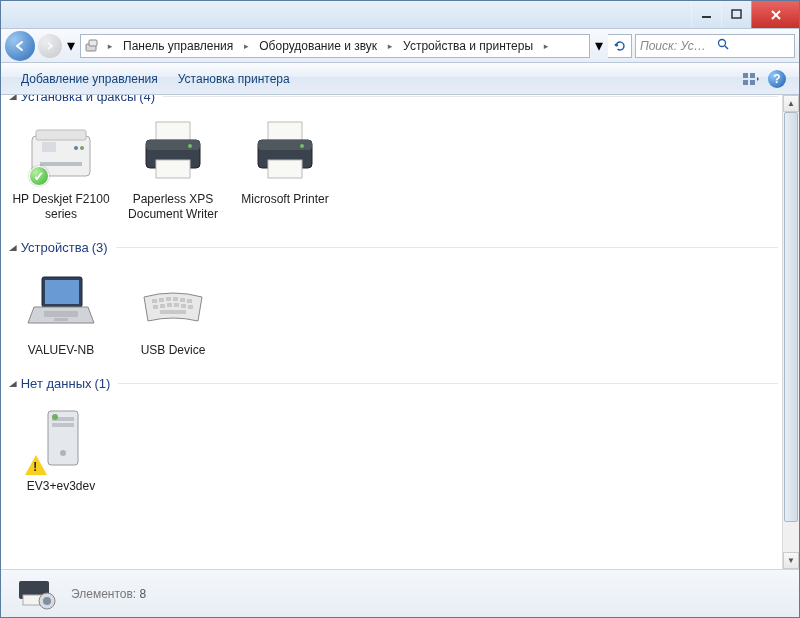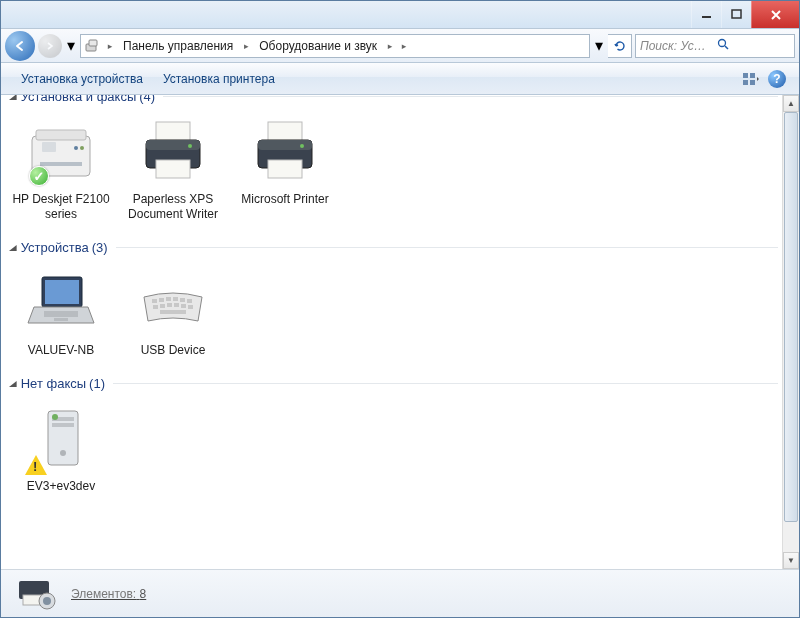--- a/index.html
+++ b/index.html
@@ -49,21 +49,21 @@
   
   .items { display: flex; flex-wrap: wrap; gap: 4px 8px; margin-bottom: 6px; }
   .item { width: 104px; display: flex; flex-direction: column; align-items: center; text-align: center; font-size: 12px; color: #222; padding: 6px 2px; }
   .item .icon { width: 80px; height: 74px; display: flex; align-items: center; justify-content: center; margin-bottom: 4px; position: relative; }
   .item .label { line-height: 1.25; max-width: 100px; word-wrap: break-word; }
   .badge-check { position: absolute; bottom: 2px; left: 8px; width: 20px; height: 20px; border-radius: 50%; background: radial-gradient(circle at 30% 30%, #b4f0a0, #3cb034); border: 1px solid #fff; box-shadow: 0 0 2px rgba(0,0,0,0.4); display: flex; align-items: center; justify-content: center; color: #fff; font-size: 13px; font-weight: bold; }
   .badge-warn { position: absolute; bottom: 0px; left: 4px; width: 0; height: 0; border-left: 11px solid transparent; border-right: 11px solid transparent; border-bottom: 20px solid #f8d020; }
   .badge-warn::after { content: "!"; position: absolute; left: -3px; top: 4px; font-size: 13px; font-weight: bold; color: #333; }
   
   
-  .statusbar { height: 48px; border-top: 1px solid #d0d8e0; background: linear-gradient(to bottom, #f4f7fb, #e8eef5); display: flex; align-items: center; padding: 4px 8px; font-size: 12px; color: #444; text-decoration: underline; }
+  .statusbar { height: 48px; border-top: 1px solid #d0d8e0; background: linear-gradient(to bottom, #f4f7fb, #e8eef5); display: flex; align-items: center; padding: 4px 8px; font-size: 12px; color: #444; }
   .status-icon { width: 56px; height: 40px; display: flex; align-items: center; justify-content: center; margin-right: 6px; }
   .status-text { color: #555; }
   .status-text .lbl { color: #777; }
 </style>
 </head>
 <body>
 
 <div class="window">
 
   <div class="titlebar">
@@ -102,41 +102,42 @@
         <svg width="16" height="16">
             <rect x="2" y="6" width="10" height="7" rx="1" fill="#d8d8d8" stroke="#888"></rect>
             <rect x="5" y="2" width="8" height="6" rx="1" fill="#e8e8e8" stroke="#888"></rect>
           </svg>
       </div>
       <div class="bc-arrow">▸</div>
       <div class="bc-seg">Панель управления</div>
       <div class="bc-arrow">▸</div>
       <div class="bc-seg">Оборудование и звук</div>
       <div class="bc-arrow">▸</div>
+      <div class="bc-seg">Устройства и принтеры</div>
       <div class="bc-arrow">▸</div>
     </div>
     <div class="nav-drop">▾</div>
     <div class="refresh-btn">
       <svg width="14" height="14">
           <path d="M3 7a4 4 0 1 1 1.5 3.1 M3 7l-1-2 M3 7l2-1" stroke="#1e5aa8" stroke-width="1.4" fill="none"></path>
         </svg>
     </div>
     <div class="searchbox">
       <span>Поиск: Устройства ...</span>
       <span class="search-icon">
         <svg width="13" height="13">
             <circle cx="5" cy="5" r="3.5" fill="none" stroke="#1e5aa8" stroke-width="1.3"></circle>
             <path d="M8 8 L11 11" stroke="#1e5aa8" stroke-width="1.5"></path>
           </svg>
       </span>
     </div>
   </div>
 
   <div class="toolbar">
-    <div class="tool-link">Установка устройства</div>
+    <div class="tool-link">Добавление управления</div>
     <div class="tool-link">Установка принтера</div>
     <div class="tool-spacer"></div>
     <div class="tool-ico">
       <svg width="18" height="14">
           <rect x="1" y="1" width="5" height="5" fill="#6a8ab0"></rect>
           <rect x="8" y="1" width="5" height="5" fill="#6a8ab0"></rect>
           <rect x="1" y="8" width="5" height="5" fill="#6a8ab0"></rect>
           <rect x="8" y="8" width="5" height="5" fill="#6a8ab0"></rect>
           <path d="M15 5l2 2-2 2" fill="#555"></path>
         </svg>
@@ -235,21 +236,21 @@
                 <rect x="26" y="43" width="26" height="4"></rect>
               </g>
             </svg>
           </div>
           <div class="label">USB Device</div>
         </div>
       </div>
 
       <div class="group-header">
         <span class="gh-caret">◢</span>
-        <span>Нет факсы</span>
+        <span>Нет данных</span>
         <span class="gh-count">(<span>1</span>)</span>
         <div class="gh-line"></div>
       </div>
       <div class="items">
         <div class="item">
           <div class="icon">
             <svg width="78" height="70" viewBox="0 0 78 70">
               <rect x="26" y="8" width="30" height="54" rx="3" fill="#e4e8ec" stroke="#999"></rect>
               <rect x="30" y="14" width="22" height="4" fill="#c0c4c8"></rect>
               <rect x="30" y="20" width="22" height="4" fill="#c0c4c8"></rect>

